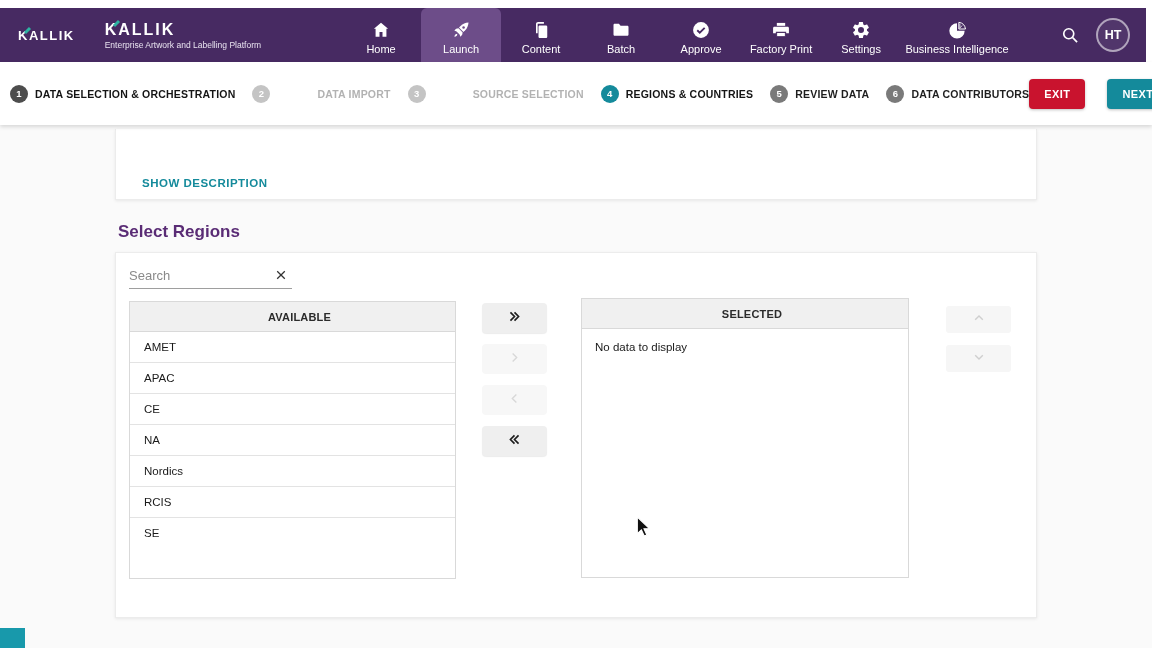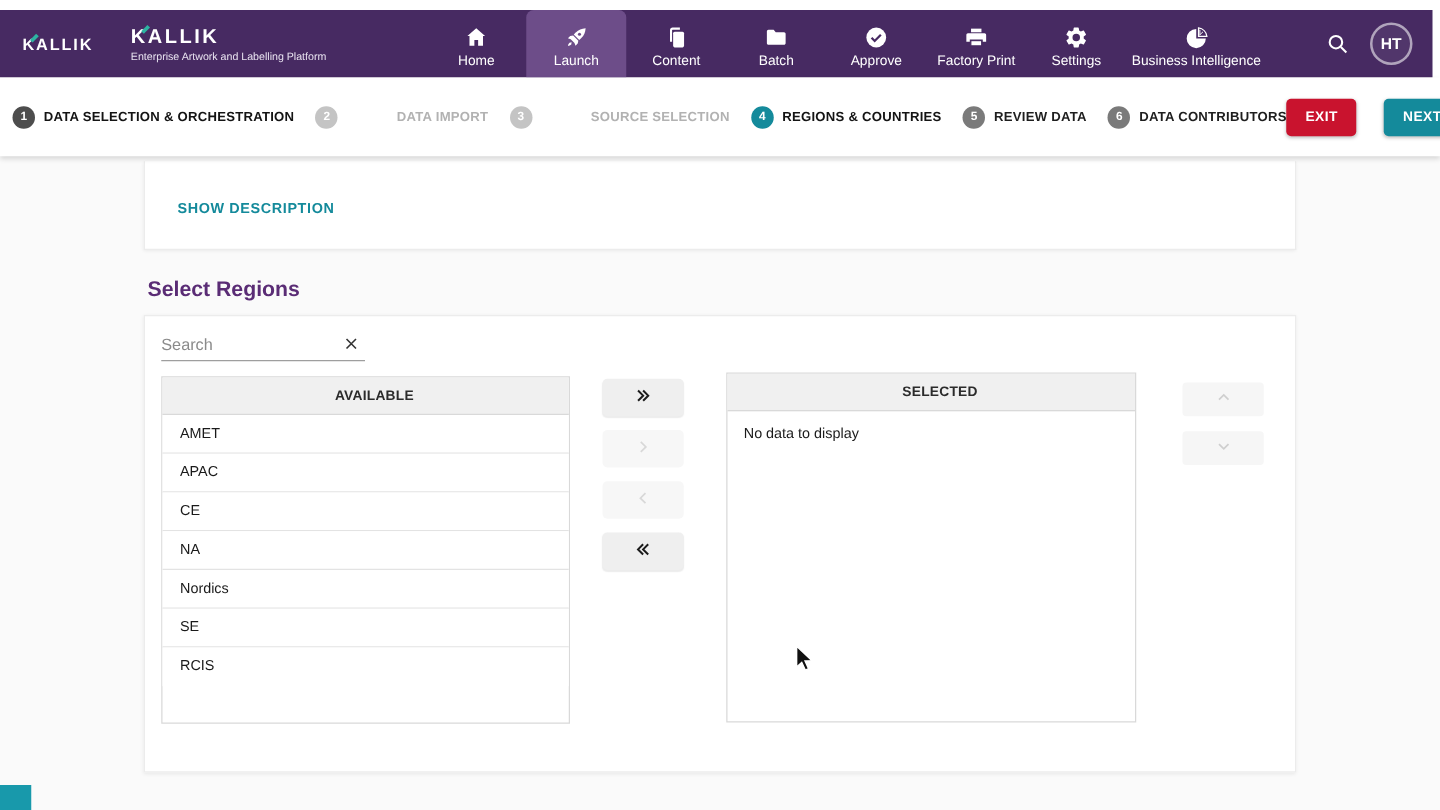--- a/index.html
+++ b/index.html
@@ -46,21 +46,21 @@
     font-size:11px; font-weight:bold; letter-spacing:0.4px; color:#fff; cursor:pointer;
     box-shadow:0 1px 3px rgba(0,0,0,0.25); }
   .btn-red { background:#c9132e; }
   .btn-teal { background:#148a9b; }
 
   
   .content { position:absolute; top:125px; left:0; width:1152px; height:523px; background:#fafafa; }
   .card { position:absolute; left:115px; width:922px; background:#fff;
     border:1px solid #ececec; box-shadow:0 1px 3px rgba(0,0,0,0.08); }
   .card-desc { top:4px; height:71px; border-top:none; }
-  .show-desc { position:absolute; left:26px; top:32px; color:#148a9b; font-size:11.5px;
+  .show-desc { position:absolute; left:26px; top:48px; color:#148a9b; font-size:11.5px;
     font-weight:bold; letter-spacing:0.5px; cursor:pointer; }
   .heading { position:absolute; left:118px; top:97px; font-size:17px; font-weight:bold; color:#5a2c75; }
   .card-main { top:127px; height:366px; }
 
   .search-wrap { position:absolute; left:13px; top:10px; width:163px; height:26px;
     border-bottom:1px solid #9e9e9e; }
   .search-input { width:138px; height:24px; border:none; outline:none; font-family:inherit;
     font-size:13px; color:#333; background:transparent; }
   .search-input::placeholder { color:#8a8a8a; }
   .clear-x { position:absolute; right:4px; top:5px; width:14px; height:14px; cursor:pointer; }
@@ -244,22 +244,22 @@
         </span>
       </div>
 
       <div class="panel panel-avail">
         <div class="panel-header">AVAILABLE</div>
         <div class="row">AMET</div>
         <div class="row">APAC</div>
         <div class="row">CE</div>
         <div class="row">NA</div>
         <div class="row">Nordics</div>
+        <div class="row">RCIS</div>
         <div class="row">SE</div>
-        <div class="row">RCIS</div>
       </div>
 
       <div class="transfer-col">
         <button class="xfer on">
           <span>
             <svg viewBox="0 0 24 24" fill="none" stroke="currentColor" stroke-width="2.6">
                 <path d="M5.5 5.5 L12 12 L5.5 18.5 M12 5.5 L18.5 12 L12 18.5"></path>
               </svg>
           </span>
         </button>

